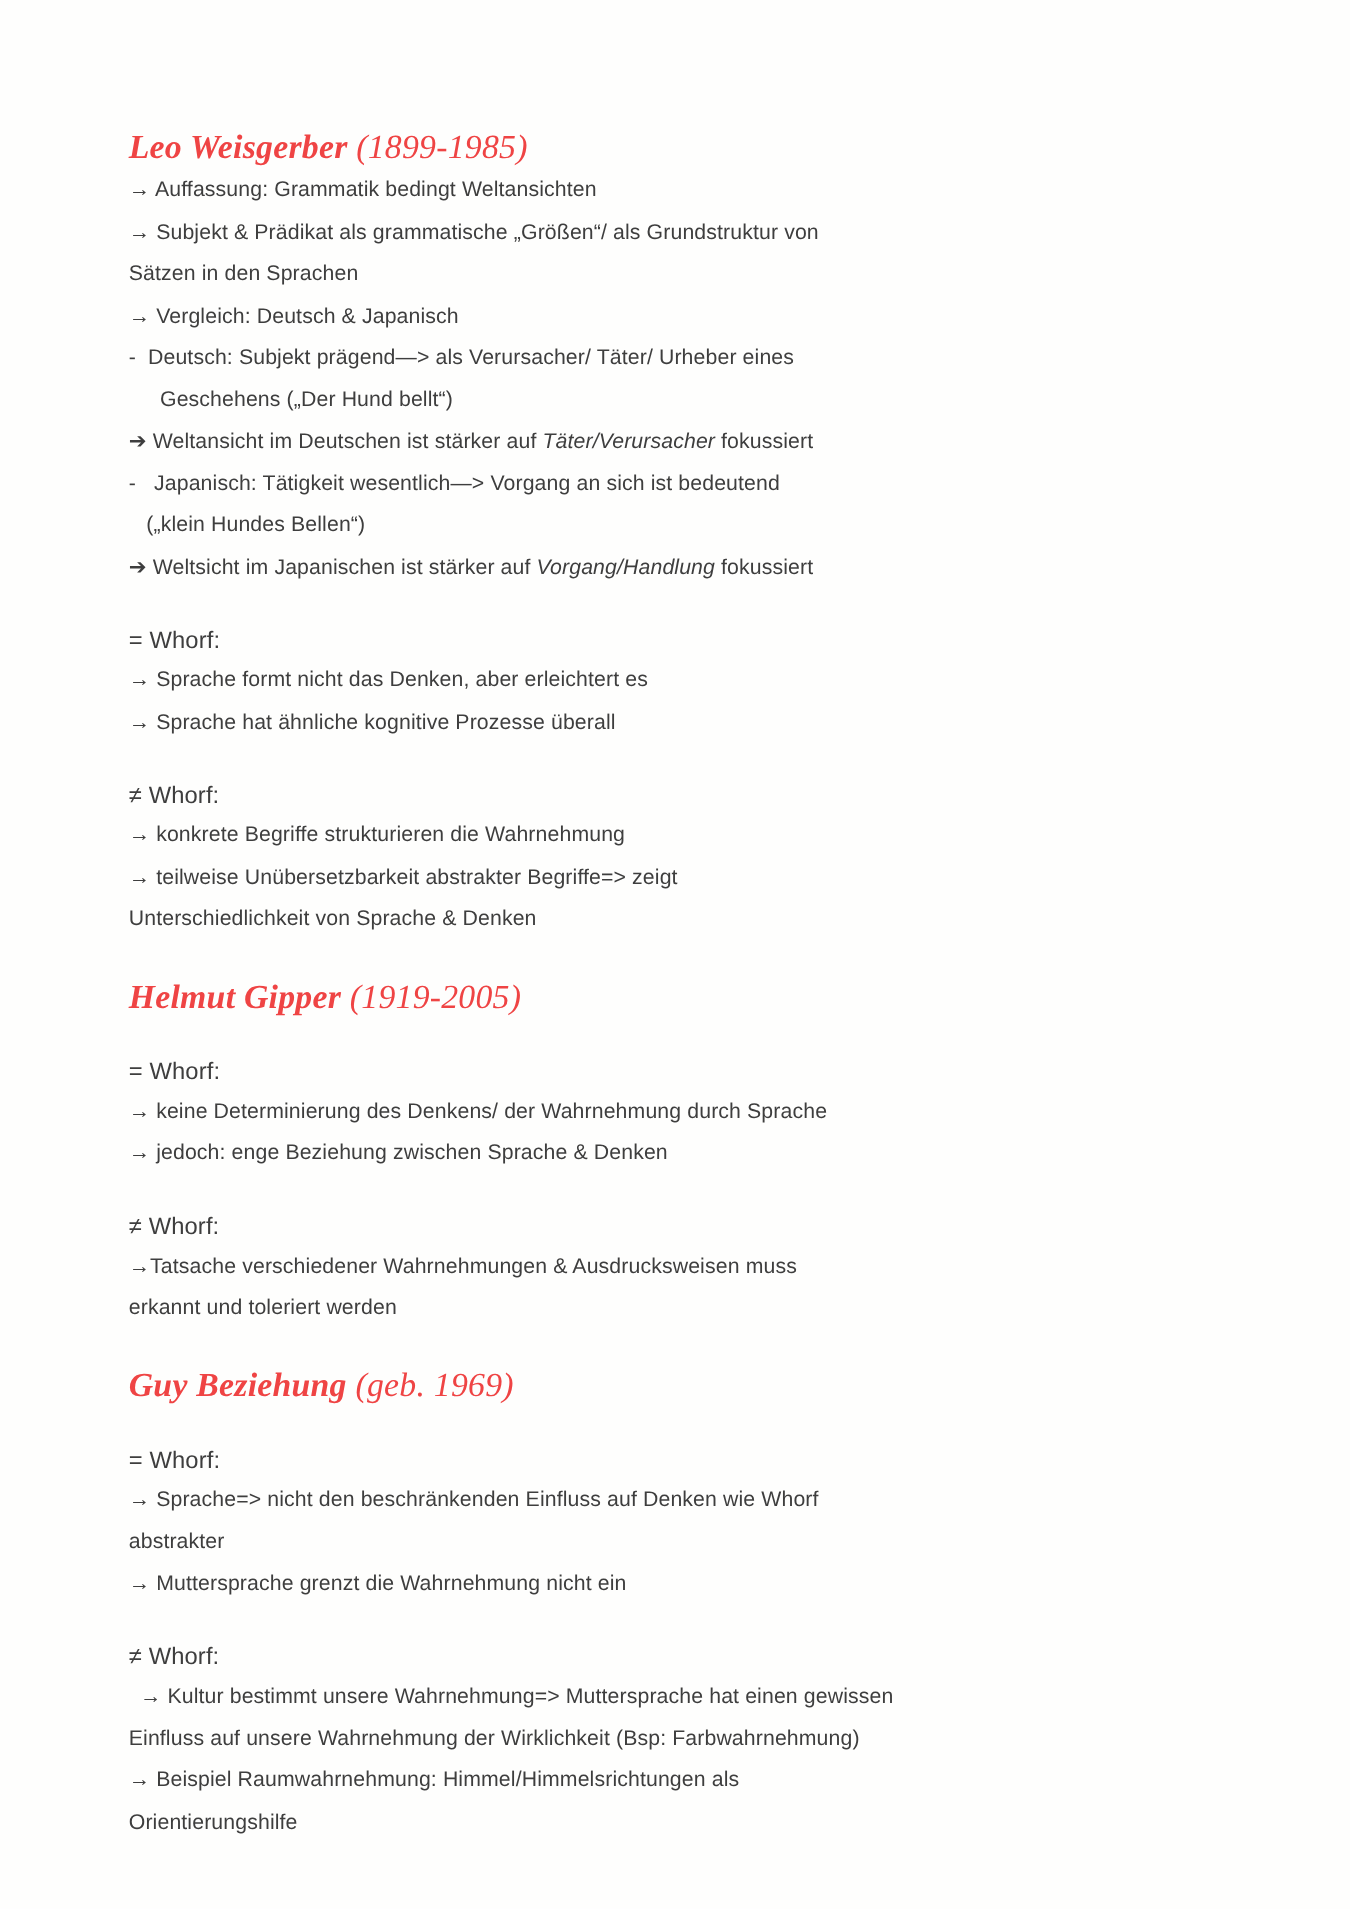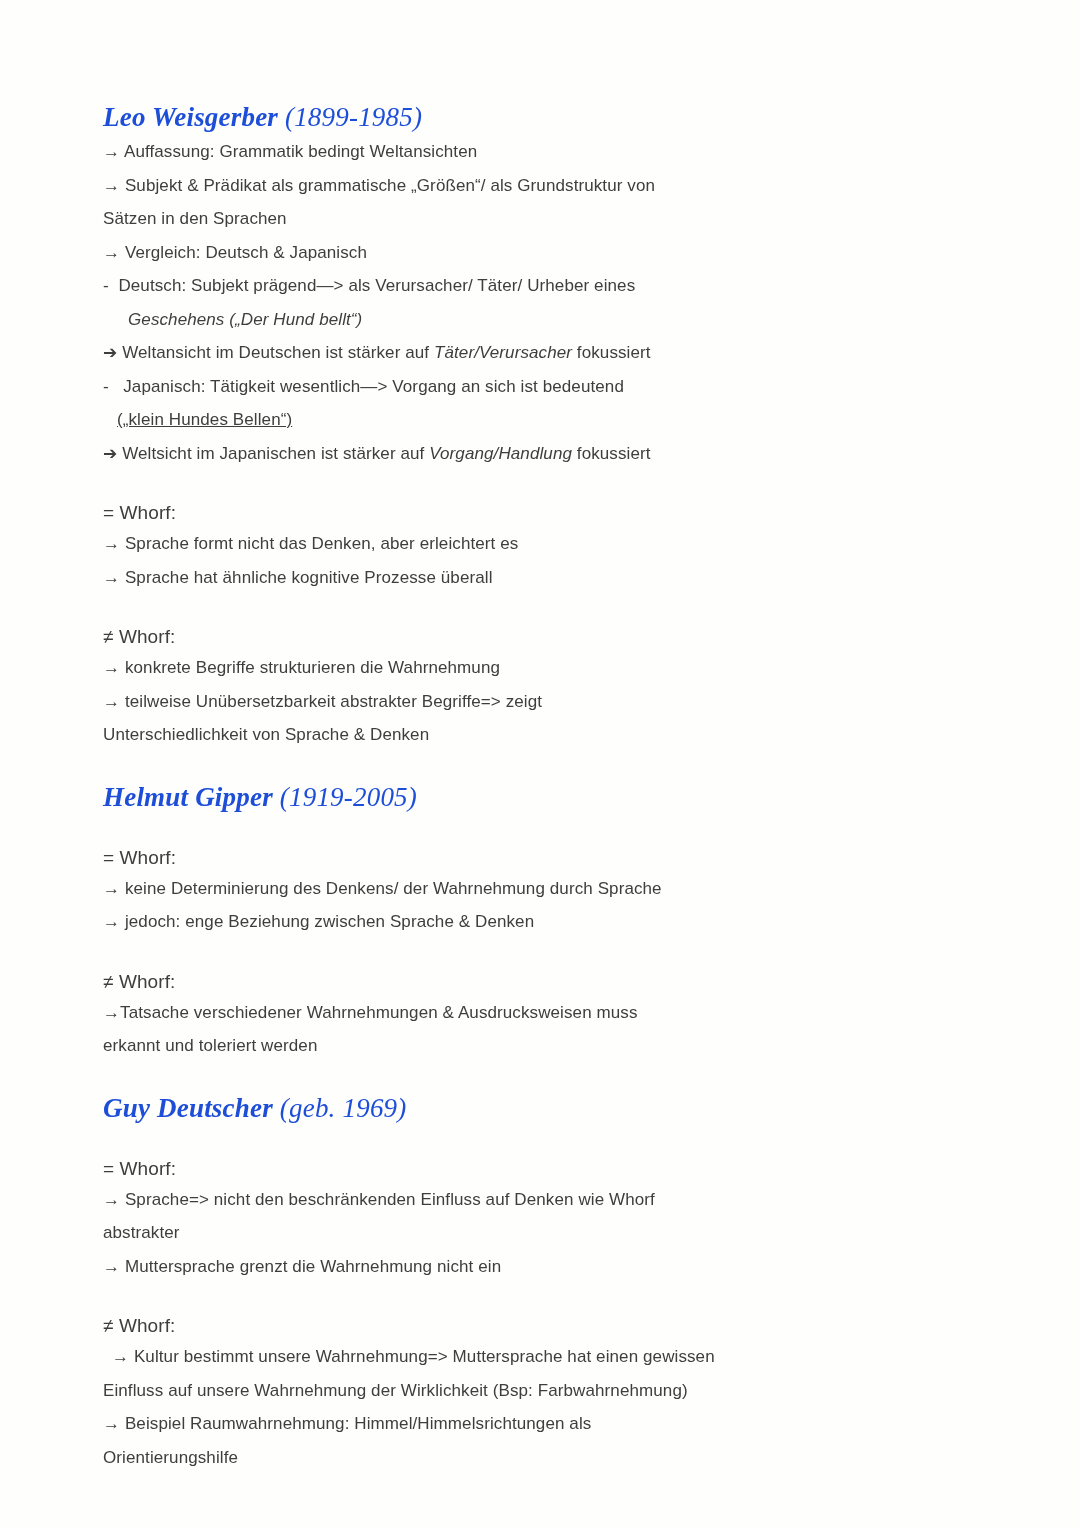--- a/index.html
+++ b/index.html
@@ -18,21 +18,21 @@
     overflow: hidden;
     font-family: "Liberation Sans", "DejaVu Sans", sans-serif;
   }
   .sec { margin-top: 27px; }
   .sec:first-child { margin-top: 0; }
   .heading {
     font-family: "Liberation Serif", "DejaVu Serif", serif;
     font-style: italic;
     font-size: 27px;
     line-height: 36px;
-    color: #1d4ed8;
+    color: #ef4444;
     letter-spacing: 0.2px;
   }
   .hname { font-weight: bold; }
   .hdates { font-weight: normal; }
   .line {
     font-size: 17px;
     line-height: 33.5px;
     letter-spacing: 0.1px;
     white-space: pre-wrap;
   }
@@ -48,24 +48,24 @@
 <body>
 
 <div class="page" style="background: rgb(254, 254, 253); color: rgb(62, 62, 62);">
     <section class="sec">
       <div class="heading"><span class="hname">Leo Weisgerber</span><span class="hdates"> (1899-1985)</span></div>
       <div class="line"><span>→ Auffassung: Grammatik bedingt Weltansichten</span></div>
       <div class="line"><span>→ Subjekt &amp; Prädikat als grammatische „Größen“/ als Grundstruktur von</span></div>
       <div class="line"><span>Sätzen in den Sprachen</span></div>
       <div class="line"><span>→ Vergleich: Deutsch &amp; Japanisch</span></div>
       <div class="line"><span>-  Deutsch: Subjekt prägend—&gt; als Verursacher/ Täter/ Urheber eines</span></div>
-      <div class="line" style="padding-left: 25px; font-style: italic;"><span>Geschehens („Der Hund bellt“)</span></div>
+      <div class="line" style="padding-left: 25px;"><span>Geschehens („Der Hund bellt“)</span></div>
       <div class="line"><span class="ba">➔ </span><span>Weltansicht im Deutschen ist stärker auf </span><span class="it">Täter/Verursacher</span><span> fokussiert</span></div>
       <div class="line"><span>-   Japanisch: Tätigkeit wesentlich—&gt; Vorgang an sich ist bedeutend</span></div>
-      <div class="line" style="padding-left: 14px; text-decoration: underline;"><span>(„klein Hundes Bellen“)</span></div>
+      <div class="line" style="padding-left: 14px;"><span>(„klein Hundes Bellen“)</span></div>
       <div class="line"><span class="ba">➔ </span><span>Weltsicht im Japanischen ist stärker auf </span><span class="it">Vorgang/Handlung</span><span> fokussiert</span></div>
     </section>
     <section class="sec">
       <div class="line small"><span>= Whorf:</span></div>
       <div class="line"><span>→ Sprache formt nicht das Denken, aber erleichtert es</span></div>
       <div class="line"><span>→ Sprache hat ähnliche kognitive Prozesse überall</span></div>
       <div class="line small"><span>≠ Whorf:</span></div>
       <div class="line"><span>→ konkrete Begriffe strukturieren die Wahrnehmung</span></div>
       <div class="line"><span>→ teilweise Unübersetzbarkeit abstrakter Begriffe=&gt; zeigt</span></div>
       <div class="line"><span>Unterschiedlichkeit von Sprache &amp; Denken</span></div>
@@ -73,21 +73,21 @@
     <section class="sec">
       <div class="heading"><span class="hname">Helmut Gipper</span><span class="hdates"> (1919-2005)</span></div>
       <div class="line small"><span>= Whorf:</span></div>
       <div class="line"><span>→ keine Determinierung des Denkens/ der Wahrnehmung durch Sprache</span></div>
       <div class="line"><span>→ jedoch: enge Beziehung zwischen Sprache &amp; Denken</span></div>
       <div class="line small"><span>≠ Whorf:</span></div>
       <div class="line"><span>→Tatsache verschiedener Wahrnehmungen &amp; Ausdrucksweisen muss</span></div>
       <div class="line"><span>erkannt und toleriert werden</span></div>
     </section>
     <section class="sec">
-      <div class="heading"><span class="hname">Guy Deutscher</span><span class="hdates"> (geb. 1969)</span></div>
+      <div class="heading"><span class="hname">Guy Beziehung</span><span class="hdates"> (geb. 1969)</span></div>
       <div class="line small"><span>= Whorf:</span></div>
       <div class="line"><span>→ Sprache=&gt; nicht den beschränkenden Einfluss auf Denken wie Whorf</span></div>
       <div class="line"><span>abstrakter</span></div>
       <div class="line"><span>→ Muttersprache grenzt die Wahrnehmung nicht ein</span></div>
       <div class="line small"><span>≠ Whorf:</span></div>
       <div class="line" style="padding-left: 9px;"><span>→ Kultur bestimmt unsere Wahrnehmung=&gt; Muttersprache hat einen gewissen</span></div>
       <div class="line"><span>Einfluss auf unsere Wahrnehmung der Wirklichkeit (Bsp: Farbwahrnehmung)</span></div>
       <div class="line"><span>→ Beispiel Raumwahrnehmung: Himmel/Himmelsrichtungen als</span></div>
       <div class="line"><span>Orientierungshilfe</span></div>
     </section>

